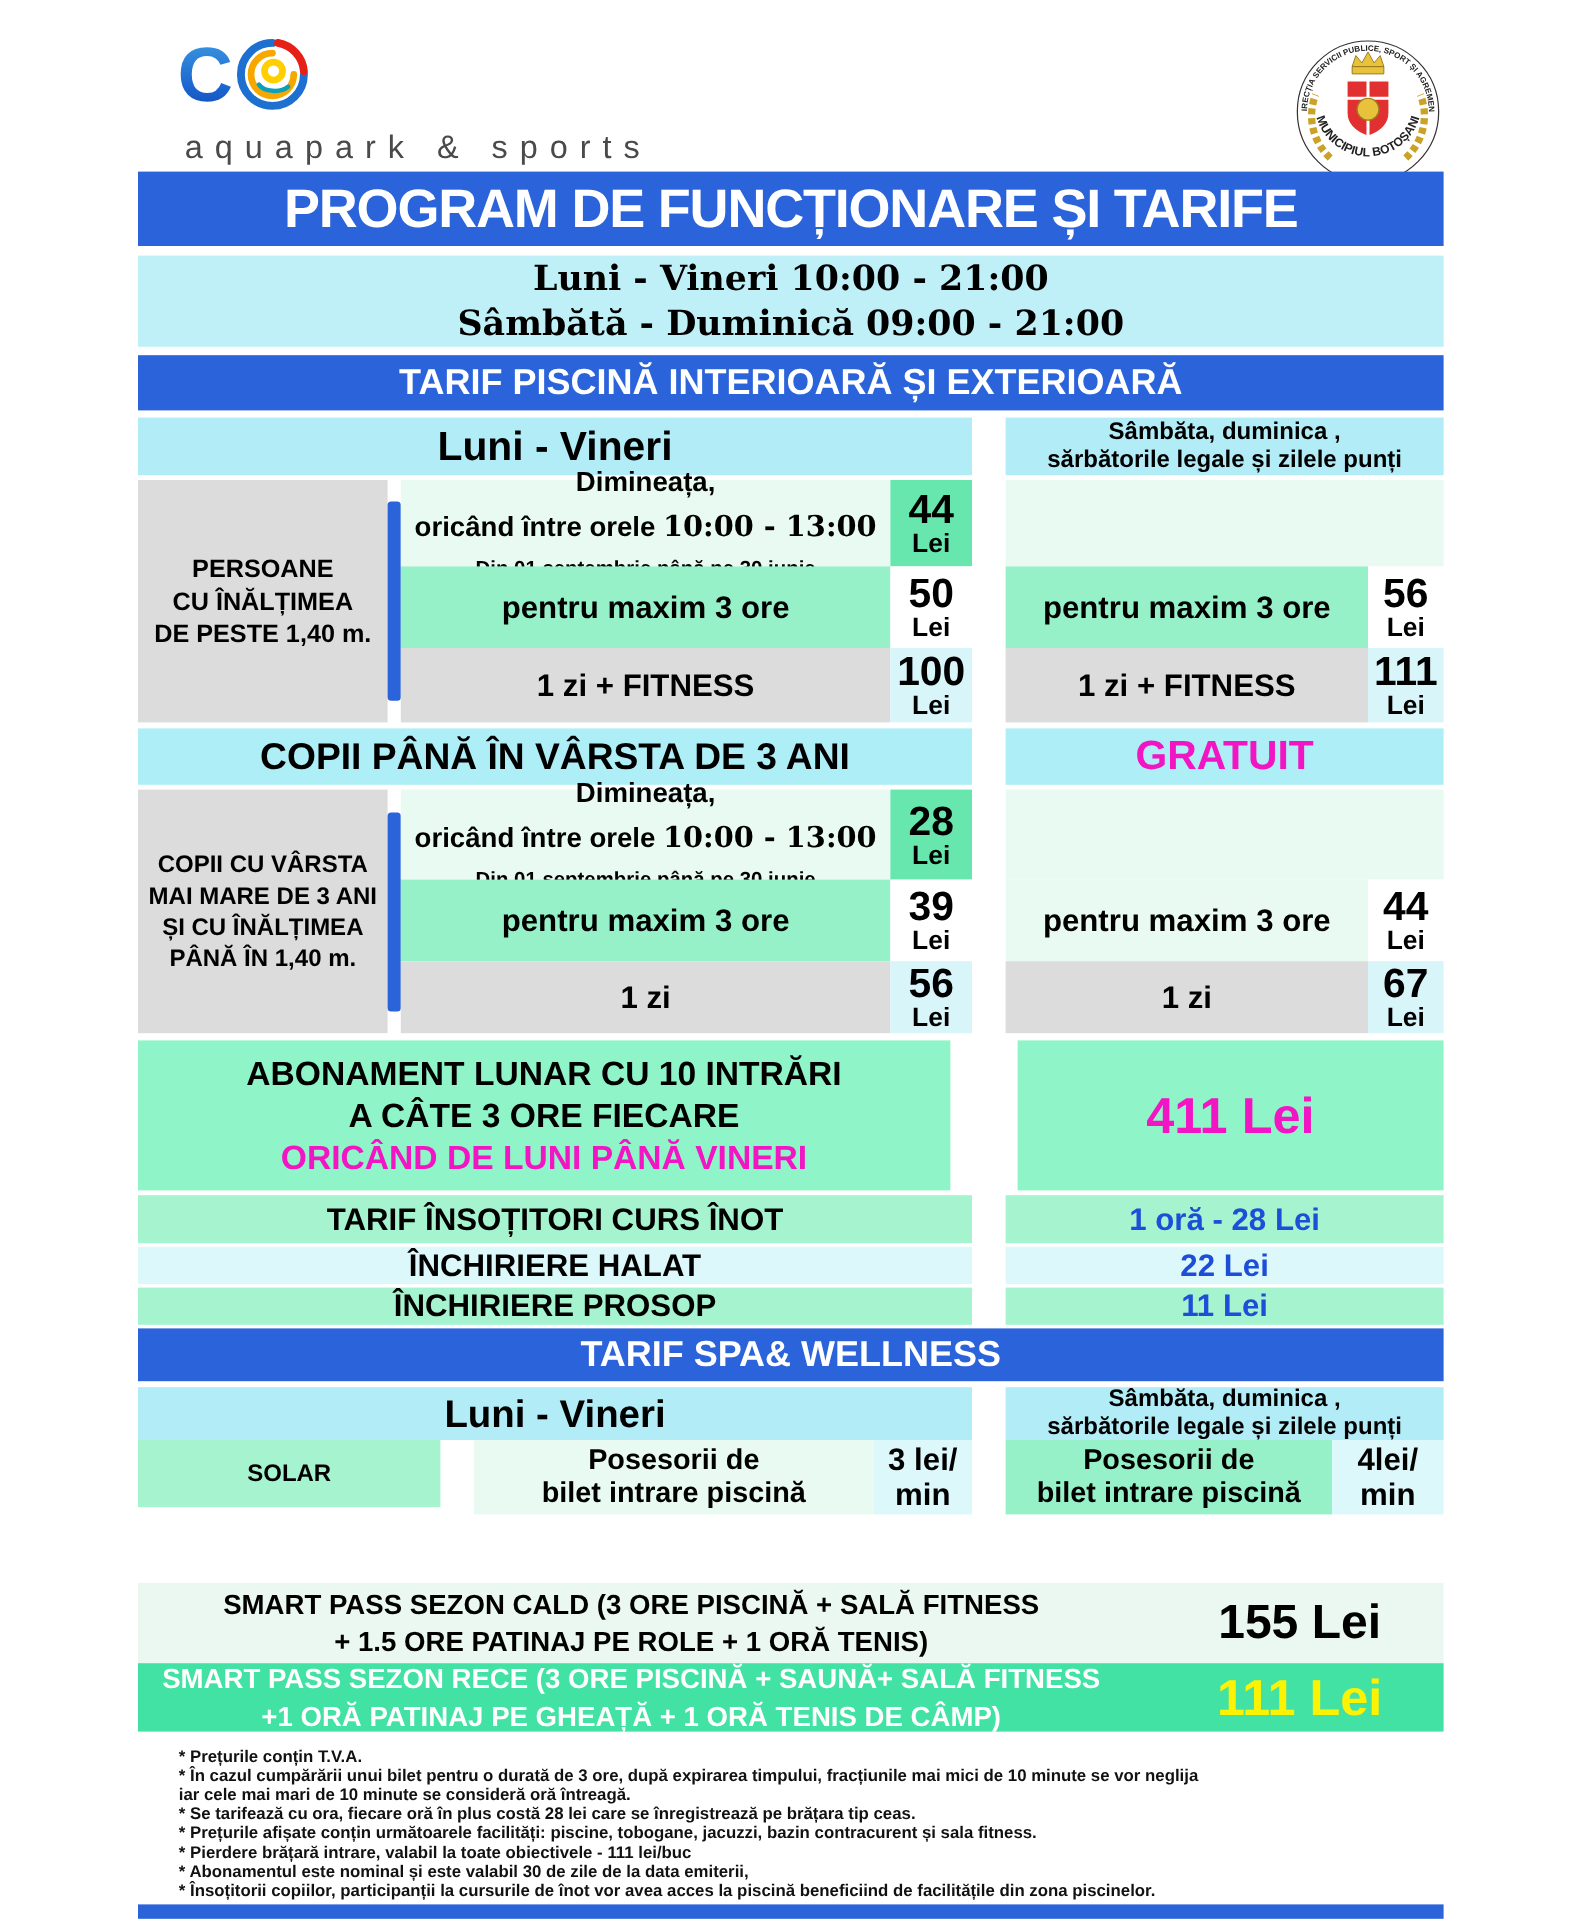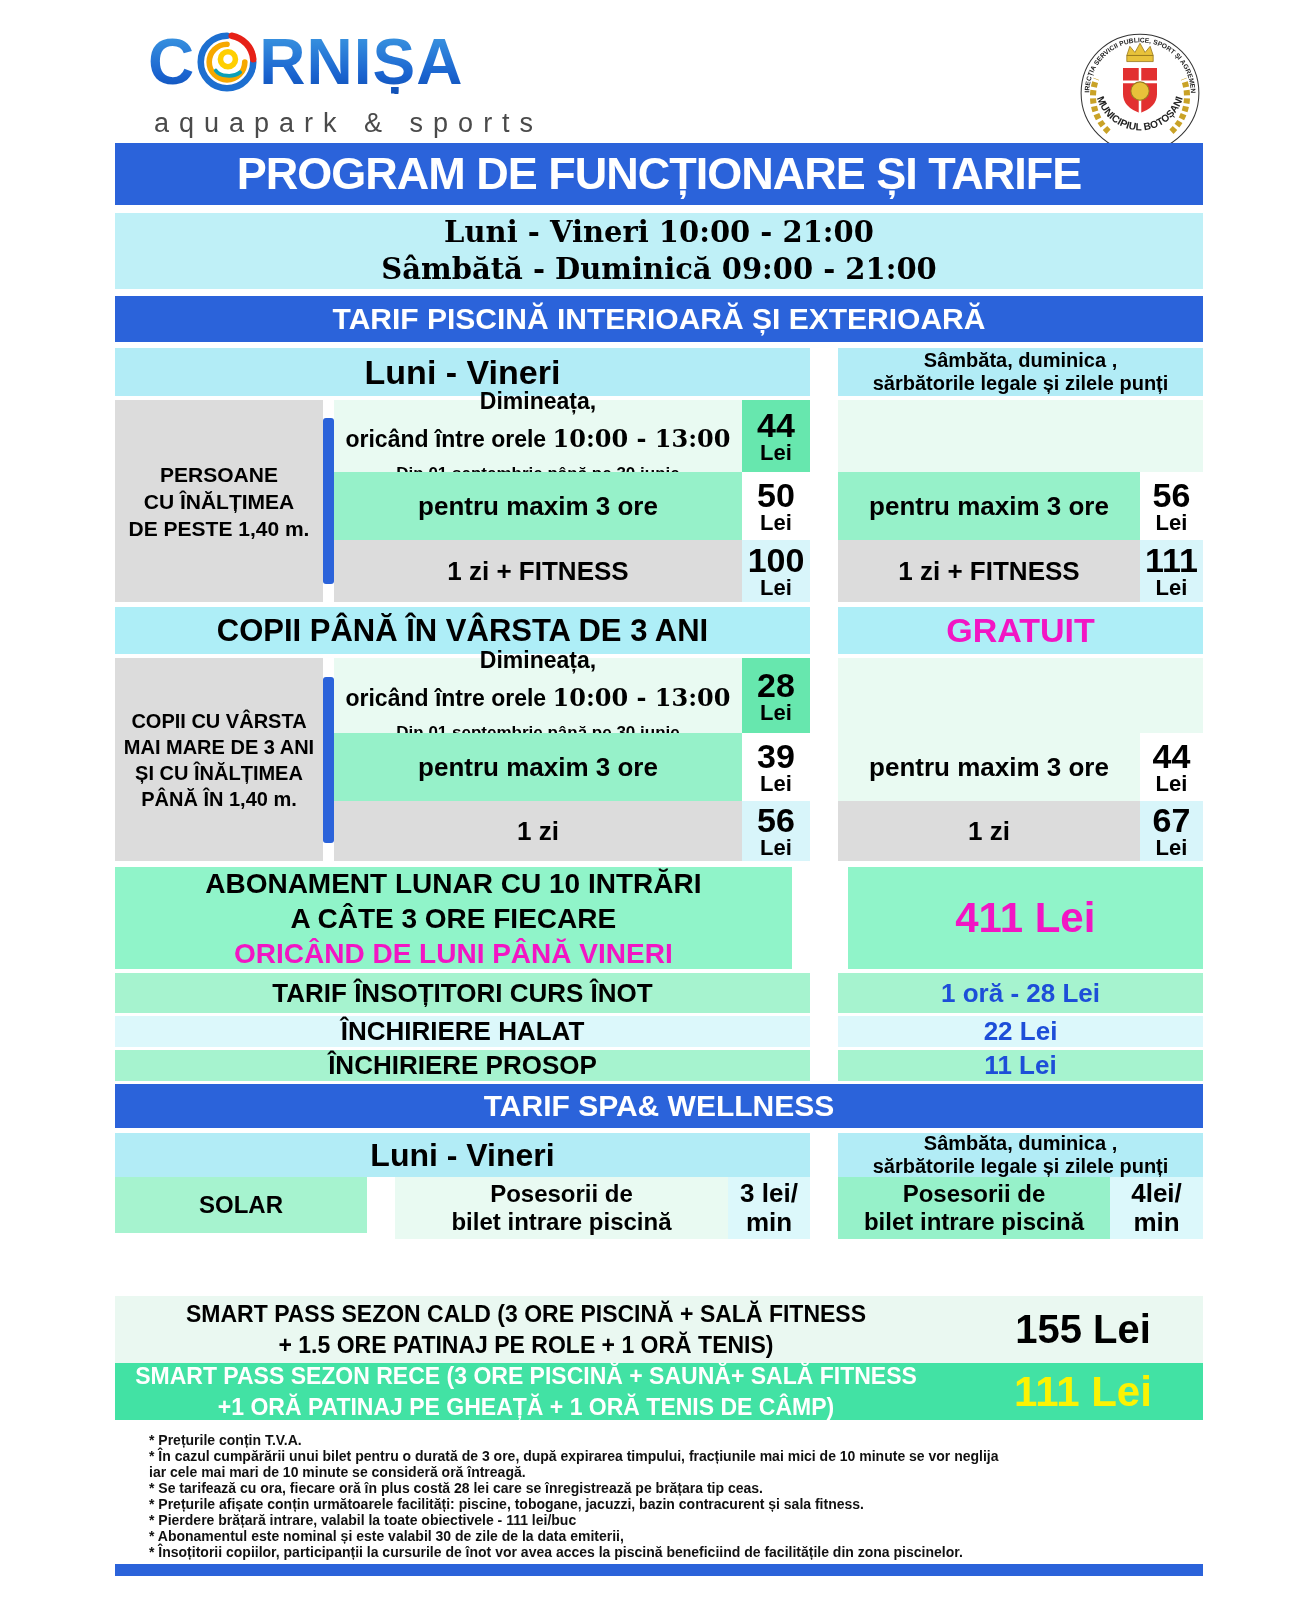--- a/index.html
+++ b/index.html
@@ -53,41 +53,41 @@
   .morning-l1 { font-weight:bold; font-size:23px; line-height:25px; }
   .morning-l2 { font-weight:bold; font-size:23px; line-height:26px; }
   .serif-time { font-family:"DejaVu Serif", serif; font-size:24px; }
   .morning-note { font-weight:bold; font-size:17px; line-height:20px; }
   .row-label { font-weight:bold; font-size:26px; }
 
   .copii-hdr { display:flex; height:47px; margin-top:5px; }
   .copii-left { width:695px; background:#aeeef7; font-weight:bold; font-size:31px; }
   .copii-right { width:365px; margin-left:28px; background:#aeeef7; font-weight:bold; font-size:34px; color:#f215c4; }
 
-  .abo { display:flex; height:102px; margin-top:6px;gap:28px; }
+  .abo { display:flex; height:125px; margin-top:6px;gap:28px; }
   .abo-left { width:695px; background:#90f4c9; }
   .abo-line { font-weight:bold; font-size:28px; line-height:35px; }
   .abo-line3 { font-weight:bold; font-size:28px; line-height:35px; color:#f215c4; }
   .abo-right { width:365px; margin-left:28px; background:#90f4c9; font-weight:bold; font-size:42px; color:#f215c4; }
 
   .extra { display:flex; }
   .extra .l { width:695px; font-weight:bold; font-size:26px; }
   .extra .v { width:365px; margin-left:28px; font-weight:bold; font-size:26px; color:#1d4ed8; }
   .x-green { background:#a6f3cf; }
   .x-cyan { background:#dcf8fb; }
   .extra1 { height:40px; margin-top:4px; }
   .extra2 { height:31px; margin-top:3px;border-radius:10px; }
   .extra3 { height:31px; margin-top:3px; }
 
   .spa-banner { height:44px; margin-top:3px; }
   .spa-hdr { height:44px; margin-top:5px; }
   .spa-hdr .hdr-left { font-size:32px; }
 
   .solar { display:flex; height:62px; }
-  .solar-label { width:252px; height:56px; background:#a6f3cf; font-weight:bold; font-size:24px; }
+  .solar-label { width:252px; height:56px; background:#a6f3cf; font-weight:bold; font-size:20px; }
   .solar-desc { font-weight:bold; font-size:24px; line-height:28px; }
   .solar-price { font-weight:bold; font-size:26px; line-height:29px; background:#dcf8fb; }
   .sd1 { width:333px; margin-left:28px; background:#e9faf2; }
   .sp1 { width:82px; }
   .sd2 { width:272px; margin-left:28px; background:#96f1c9; }
   .sp2 { width:93px; }
 
   .smart { display:flex;gap:26px; }
   .smart .txt { flex:1; font-weight:bold; font-size:23px; line-height:31px; }
   .smart .pr { width:240px; font-weight:bold; font-size:40px; }
@@ -111,21 +111,20 @@
       <span class="swirl">
         <svg viewBox="0 0 64 64" width="60" height="60">
           <circle cx="32" cy="32" r="31" fill="#ffffff"></circle>
           <path d="M32,4 A28,28 0 1 0 60,32" stroke="#1d6fd0" stroke-width="7" fill="none" stroke-linecap="round"></path>
           <path d="M60,29 A28,28 0 0 0 37,4" stroke="#e62017" stroke-width="7" fill="none" stroke-linecap="round"></path>
           <path d="M32,13 A19,19 0 1 0 51,32" stroke="#f6a800" stroke-width="6" fill="none" stroke-linecap="round"></path>
           <circle cx="33" cy="29" r="8" fill="none" stroke="#ffcf00" stroke-width="6"></circle>
           <path d="M20,41 A15,9 0 0 0 46,43" stroke="#0aa0b8" stroke-width="4" fill="none" stroke-linecap="round"></path>
         </svg>
       </span>
-      <span class="lg">RNIȘA</span>
     </div>
     <div class="tagline">aquapark &amp; sports</div>
   </div>
 
   <div class="crest">
     <svg viewBox="0 0 130 130" width="132" height="132">
       <circle cx="65" cy="68" r="58" fill="#ffffff" stroke="#333" stroke-width="1"></circle>
       <path d="M34,106 A47,47 0 0 1 22,54" stroke="#c9a227" stroke-width="6" stroke-dasharray="5 3" fill="none"></path>
       <path d="M96,106 A47,47 0 0 0 108,54" stroke="#c9a227" stroke-width="6" stroke-dasharray="5 3" fill="none"></path>
       <path id="crest-top-arc" d="M 15,68 A 50,50 0 1 1 115,68" fill="none"></path>

